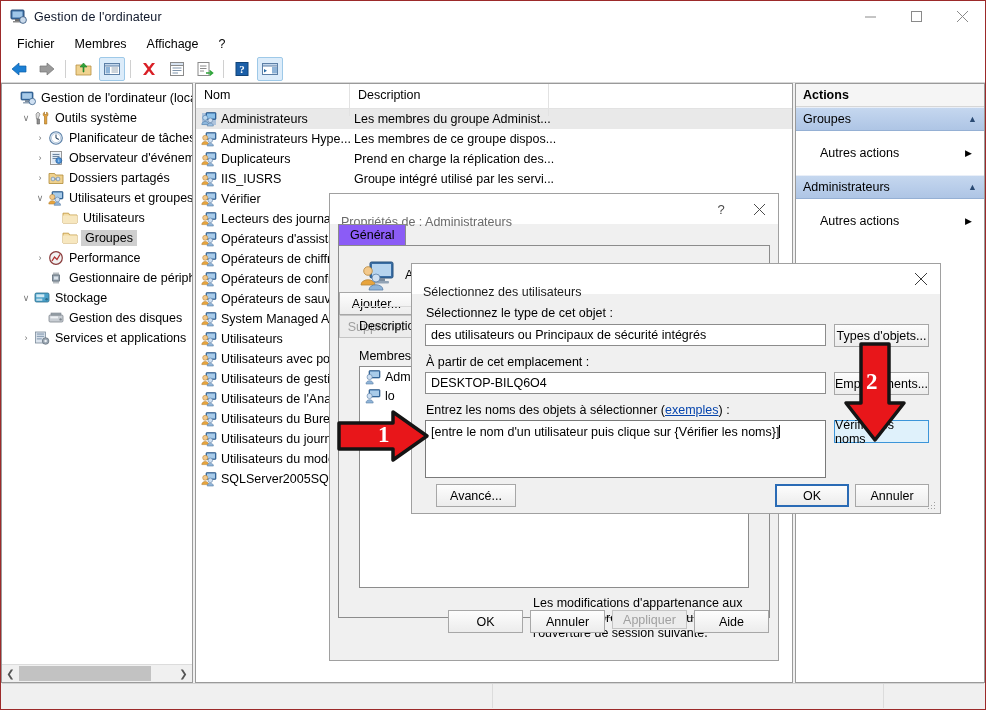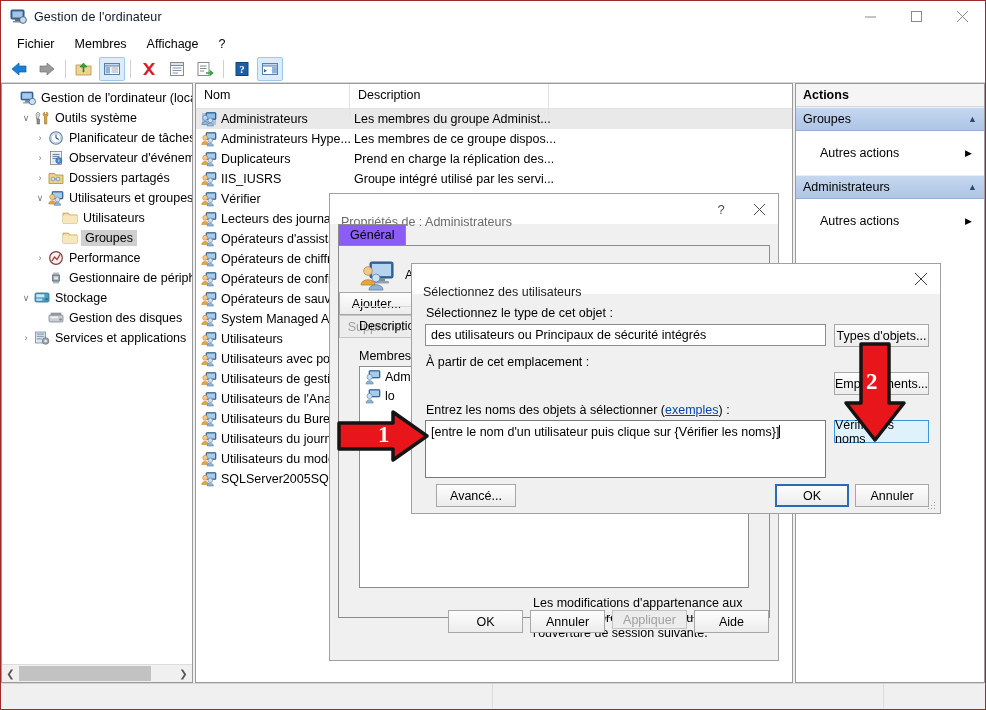--- a/index.html
+++ b/index.html
@@ -731,20 +731,21 @@
             </svg>
         </div>
       </div>
     </div>
 
     <span class="lbl" style="left:14px;top:42px;">Sélectionnez le type de cet objet :</span>
     <div class="tfield" style="left:13px;top:60px;width:401px;height:22px;padding:3px 0 0 5px;font-size:12.5px;">des utilisateurs ou Principaux de sécurité intégrés</div>
     <div class="btn" style="position:absolute;left:422px;top:60px;width:95px;height:23px;">Types d'objets...</div>
 
     <span class="lbl" style="left:14px;top:91px;">À partir de cet emplacement :</span>
+    <div class="tfield" style="left:13px;top:108px;width:401px;height:22px;padding:3px 0 0 5px;font-size:12.5px;">DESKTOP-BILQ6O4</div>
     <div class="btn" style="position:absolute;left:422px;top:108px;width:95px;height:23px;">Emplacements...</div>
 
     <div class="lbl" style="left:14px;top:139px;">
       <span>Entrez les noms des objets à sélectionner (</span><span class="linky">exemples</span><span>) :</span>
     </div>
     <div class="tfield" style="left:13px;top:156px;width:401px;height:58px;padding:4px 0 0 5px;font-size:12.5px;border-color:#7a7a7a;"><span>[entre le nom d'un utilisateur puis clique sur {Vérifier les noms}]</span><span class="caret-blink"></span></div>
     <div class="btn hl" style="position:absolute;left:422px;top:156px;width:95px;height:23px;">Vérifier les noms</div>
 
     <div class="btn" style="position:absolute;left:24px;top:220px;width:80px;height:23px;">Avancé...</div>
     <div class="btn default" style="position:absolute;left:363px;top:220px;width:74px;height:23px;">OK</div>

